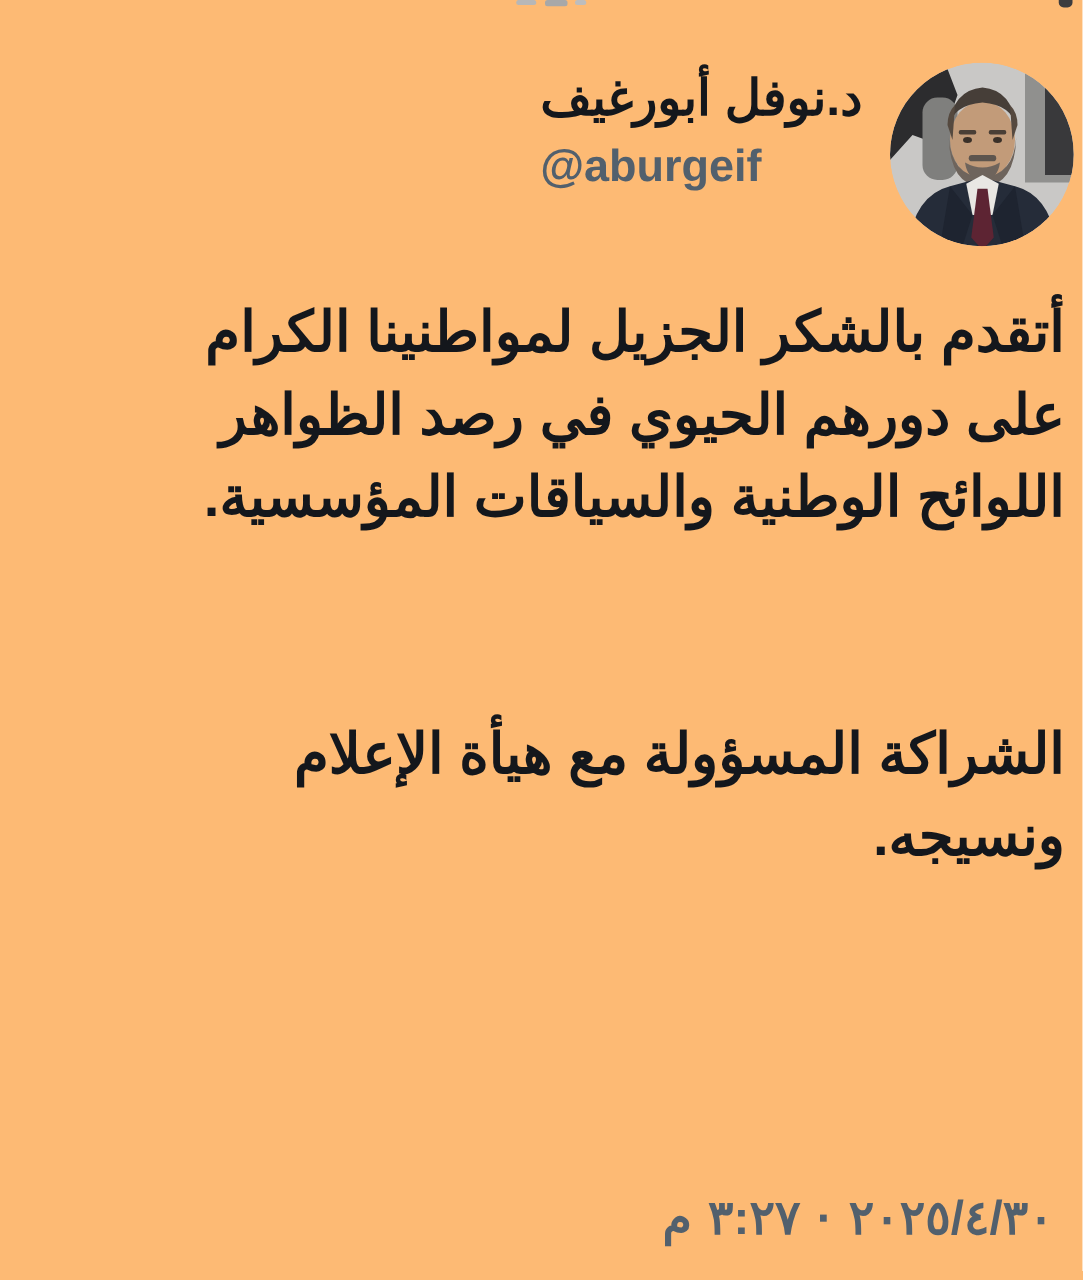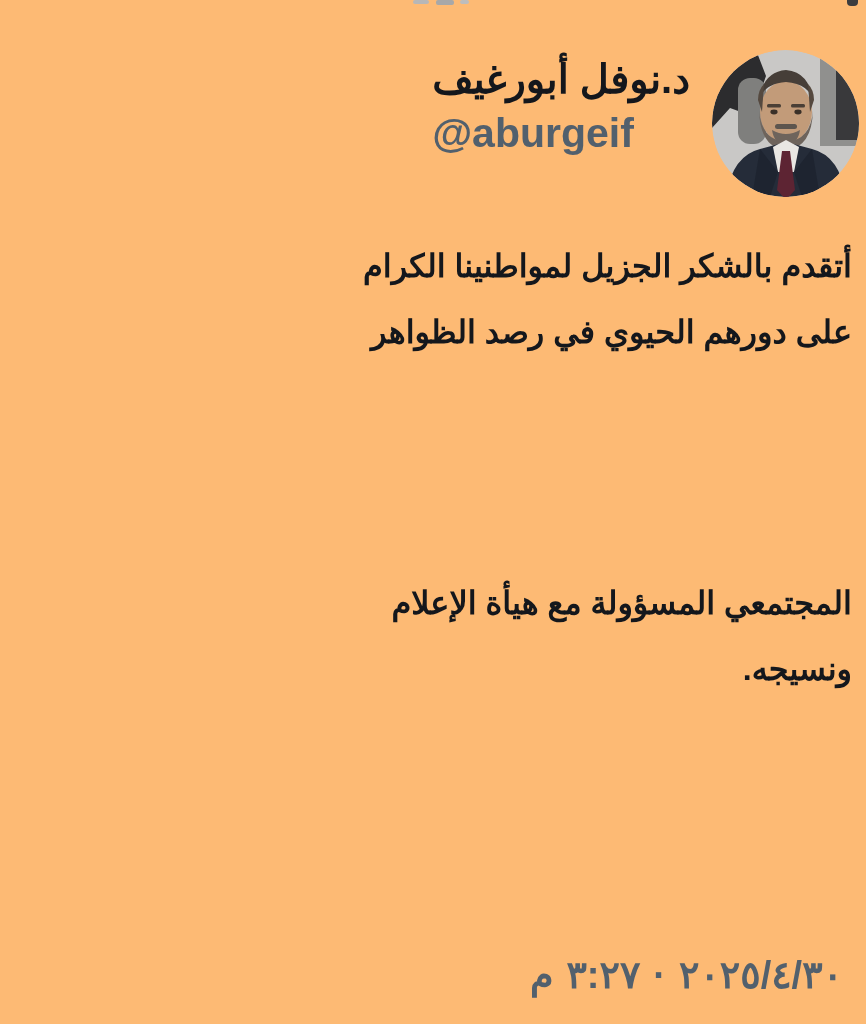--- a/index.html
+++ b/index.html
@@ -35,21 +35,21 @@
   }
   .display-name {
     font-size: 40px;
     font-weight: 700;
     color: #14171c;
     line-height: 58px;
     white-space: nowrap;
   }
   .handle {
     direction: ltr;
-    font-size: 41px;
+    font-size: 36px;
     font-weight: 700;
     color: #52606d;
     line-height: 50px;
     white-space: nowrap;
   }
   .avatar {
     position: absolute;
     top: 50px;
     right: 7px;
     width: 147px;
@@ -63,21 +63,21 @@
   .tweet-paragraph {
     position: absolute;
     left: 14px;
     right: 14px;
     direction: rtl;
     text-align: right;
   }
   .p1 { top: 233px; }
   .p2 { top: 570px; }
   .t-line {
-    font-size: 32px;
+    font-size: 45px;
     font-weight: 700;
     color: #14171c;
     line-height: 66px;
     white-space: nowrap;
   }
 
   
   .timestamp {
     position: absolute;
     top: 950px;
@@ -148,24 +148,25 @@
 
         <path d="M48,99 L66,122 L58,147 L40,147 Z" fill="#1e2430"></path>
         <path d="M100,99 L82,122 L90,147 L108,147 Z" fill="#1e2430"></path>
       </g>
     </svg>
   </div>
 
   <div class="tweet-paragraph p1">
     <div class="t-line">أتقدم بالشكر الجزيل لمواطنينا الكرام</div>
     <div class="t-line">على دورهم الحيوي في رصد الظواهر</div>
+    <div class="t-line">اللوائح الوطنية والسياقات المؤسسية.</div>
   </div>
 
   <div class="tweet-paragraph p2">
-    <div class="t-line">المجتمعي المسؤولة مع هيأة الإعلام</div>
+    <div class="t-line">الشراكة المسؤولة مع هيأة الإعلام</div>
     <div class="t-line">ونسيجه.</div>
   </div>
 
   <div class="timestamp">
     <span>م</span>
     <span>٣:٢٧</span>
     <span>·</span>
     <span>٢٠٢٥/٤/٣٠</span>
   </div>
 

